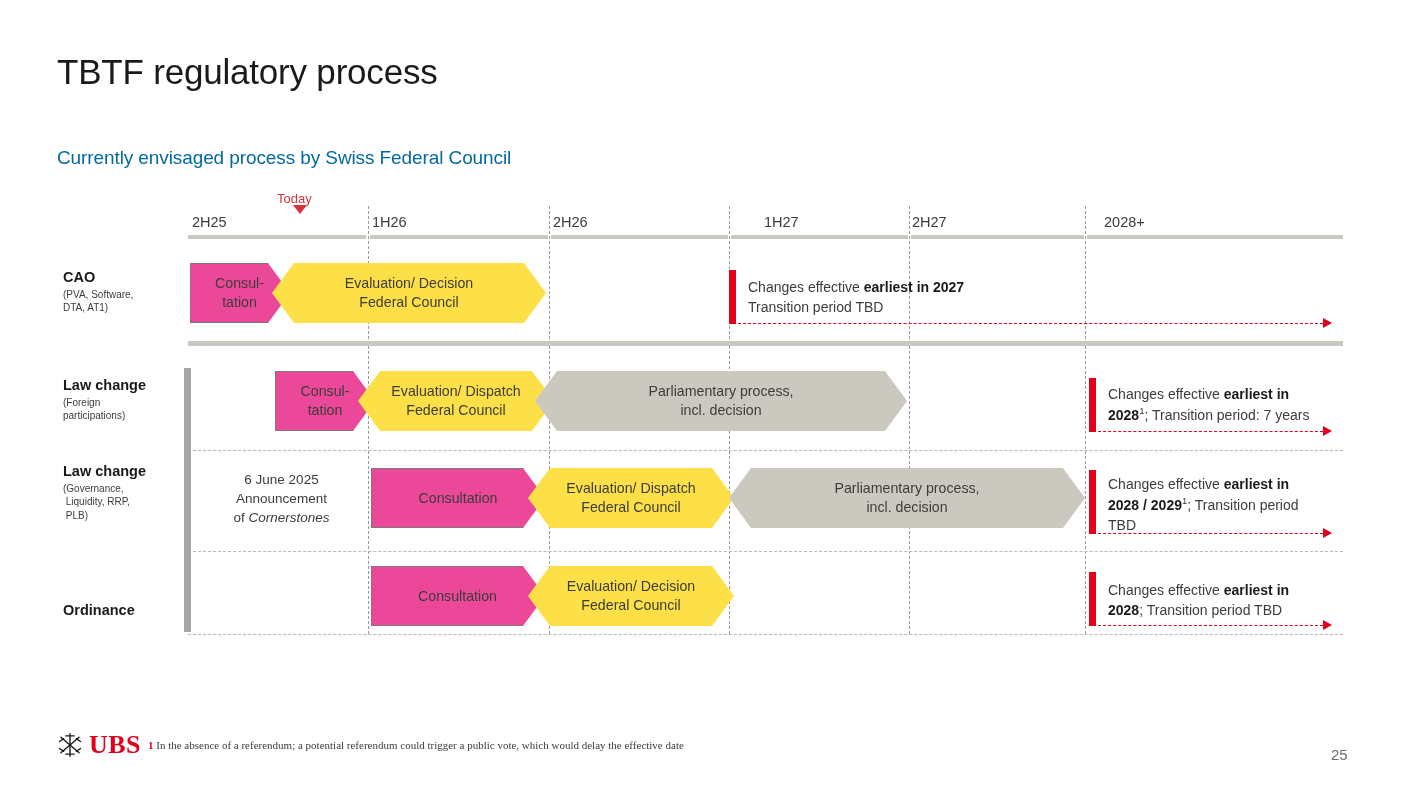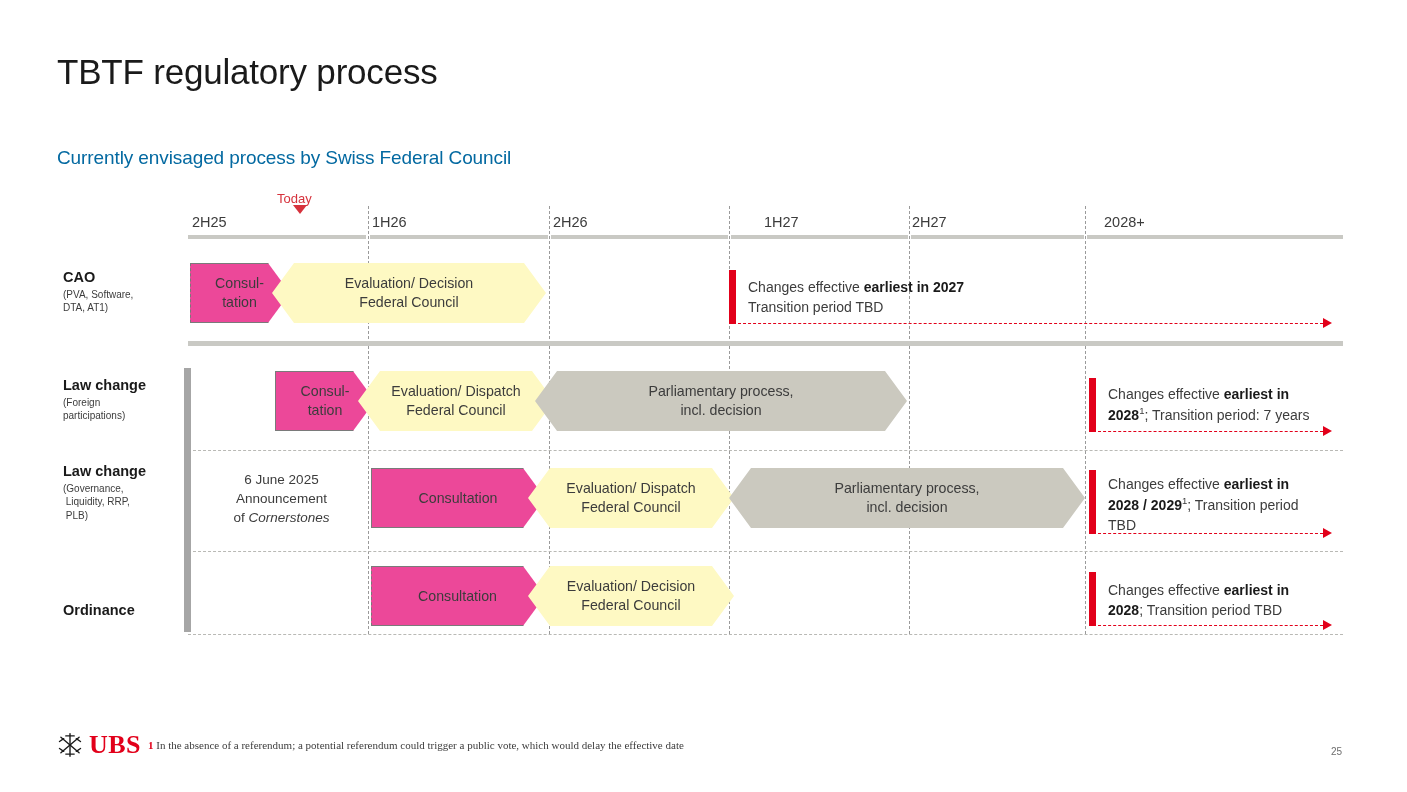--- a/index.html
+++ b/index.html
@@ -101,21 +101,21 @@
     background:#ec4899;
     border:1px solid #7a7a7a;
     clip-path:polygon(0 0, calc(100% - 22px) 0, 100% 50%, calc(100% - 22px) 100%, 0 100%);
   }
   
   .dash-left{
     position:absolute; width:0; border-left:1px dashed #7a7a7a;
   }
   
   .chev-light{
-    background:#fef9c3;
+    background:#fde047;
     clip-path:polygon(0 0, calc(100% - 22px) 0, 100% 50%, calc(100% - 22px) 100%, 22px 100%, 0 50%, 22px 0);
   }
   
   .chev-dark{
     background:#cbc9bf;
     clip-path:polygon(0 0, calc(100% - 22px) 0, 100% 50%, calc(100% - 22px) 100%, 22px 100%, 0 50%, 22px 0);
   }
 
   
   .redbar{
@@ -149,21 +149,21 @@
     display:flex; align-items:center; gap:5px;
   }
   .ubs-keys{ width:28px; height:28px; }
   .ubs-word{
     font-family:"Liberation Serif", serif;
     font-size:26px; font-weight:bold; color:#e2001a;
     letter-spacing:0.5px; line-height:1;
   }
   .page-num{
     position:absolute; left:1331px; top:746px;
-    font-size:10px; color:#6e6e6e;
+    font-size:15px; color:#6e6e6e;
   }
 </style>
 </head>
 <body>
 
 <div class="page-title">TBTF regulatory process</div>
 <div class="page-subtitle">Currently envisaged process by Swiss Federal Council</div>
 
 <div class="chart">
 

